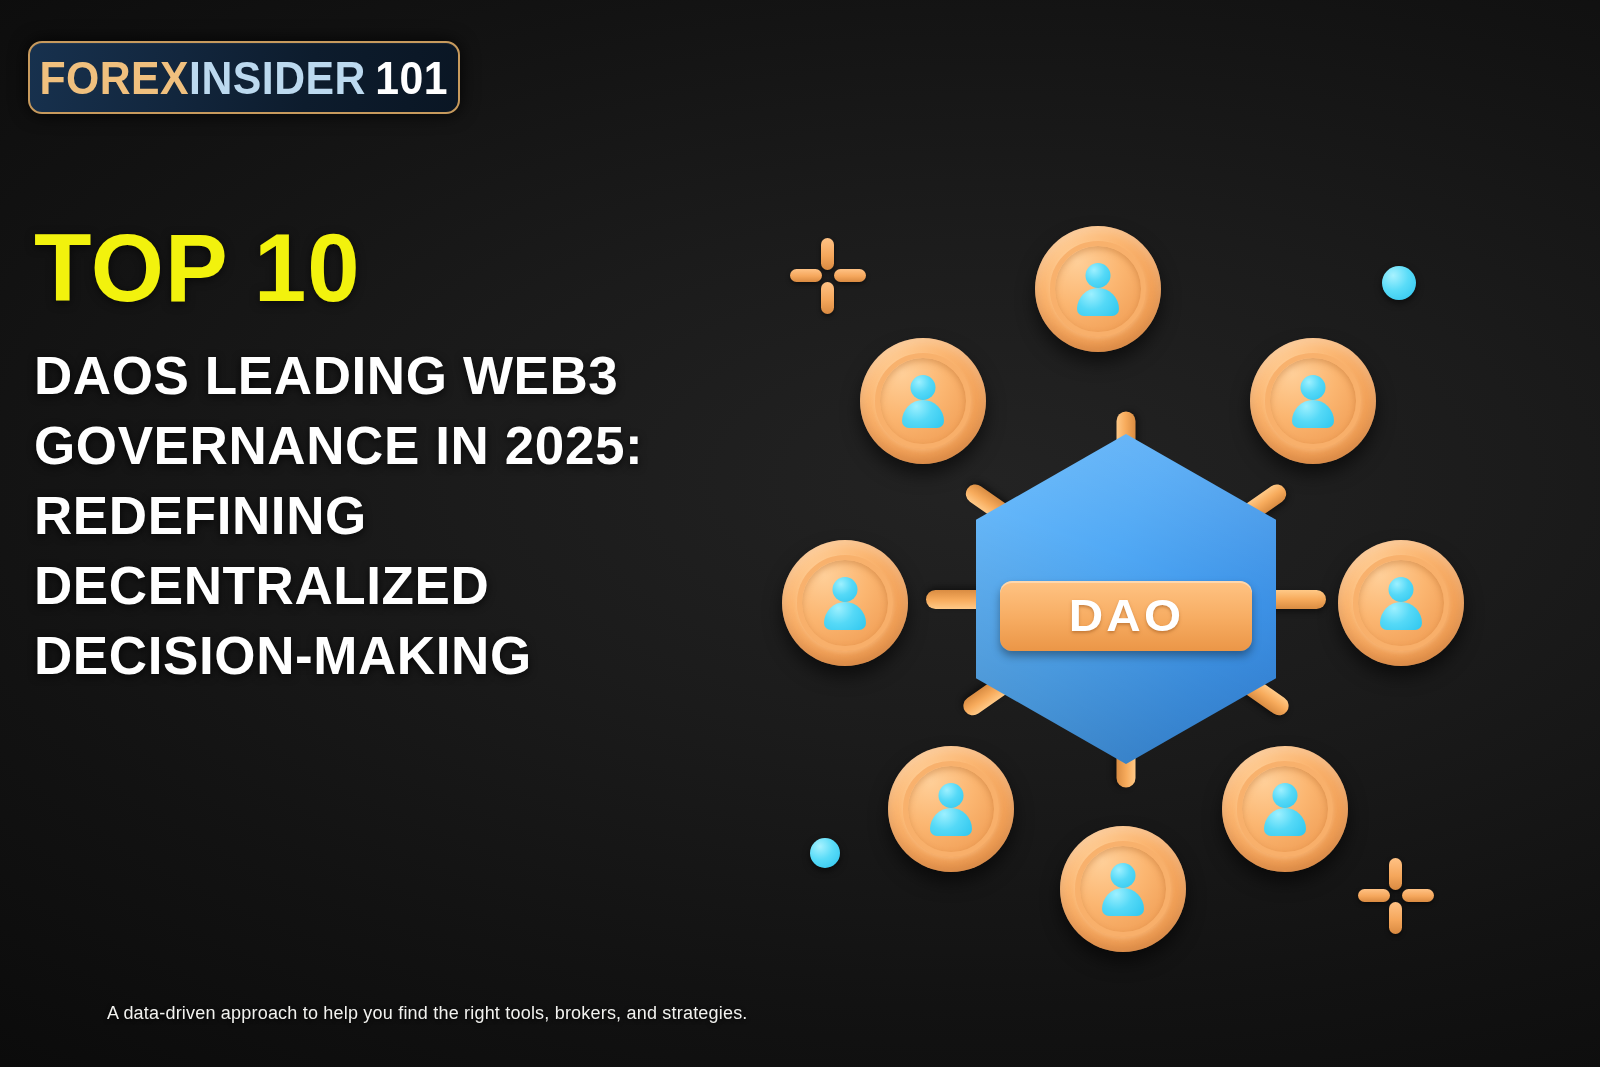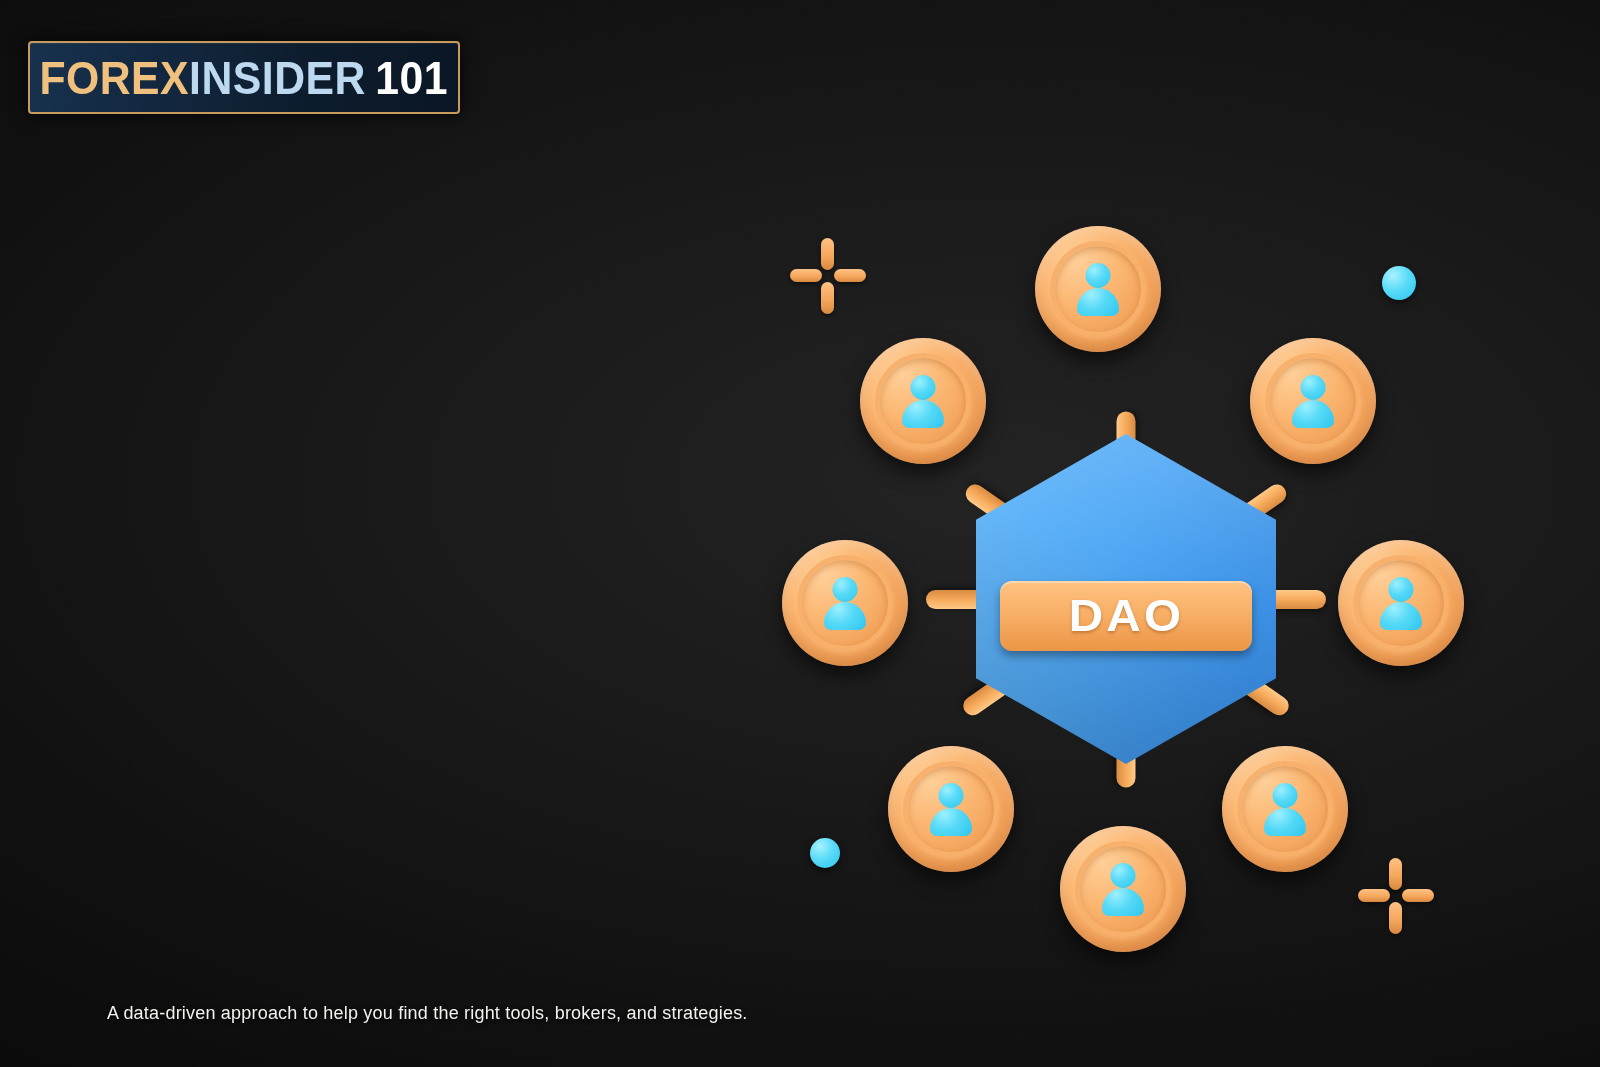--- a/index.html
+++ b/index.html
@@ -16,21 +16,21 @@
     width:1600px; height:1067px;
     background:
       radial-gradient(ellipse 120% 90% at 62% 45%, #232323 0%, #1b1b1b 28%, #121212 55%, #0b0b0b 80%, #070707 100%);
     overflow:hidden;
   }
 
   
   #logo-badge {
     position:absolute; left:28px; top:41px;
     width:432px; height:73px;
-    border-radius:4px;
+    border-radius:14px;
     background:linear-gradient(100deg, #17314e 0%, #12263d 35%, #0d1c2d 65%, #0a1624 100%);
     border:2px solid #c79a5d;
     box-shadow:0 0 18px rgba(0,0,0,.85), inset 0 1px 0 rgba(255,255,255,.06);
     display:flex; align-items:center; justify-content:center;
     overflow:hidden;
   }
   #logo-text {
     font-family:"Liberation Sans", sans-serif;
     font-size:46px;
     font-weight:bold;
@@ -199,20 +199,24 @@
 <body>
 
 <div id="stage">
 
   <div id="logo-badge">
     <div id="logo-text">
       <span class="lg-forex">FOREX</span><span class="lg-insider">INSIDER</span><span class="lg-101">101</span>
     </div>
   </div>
 
+  <div id="text-col">
+    <div id="eyebrow">TOP 10</div>
+    <h1 id="headline">DAOS LEADING WEB3 GOVERNANCE IN 2025: REDEFINING DECENTRALIZED DECISION-MAKING</h1>
+  </div>
 
   <div id="footer-note">A data-driven approach to help you find the right tools, brokers, and strategies.</div>
 
   <div id="illo">
 
     <div id="spokes">
         <div class="spoke" style="left: 366px; top: 273.5px; width: 70px; transform: rotate(-90deg);"></div>
         <div class="spoke" style="left: 269.34px; top: 323.818px; width: 75px; transform: rotate(-145deg);"></div>
         <div class="spoke" style="left: 462.66px; top: 323.818px; width: 75px; transform: rotate(-35deg);"></div>
         <div class="spoke" style="left: 248px; top: 391.5px; width: 82px; transform: rotate(180deg);"></div>

